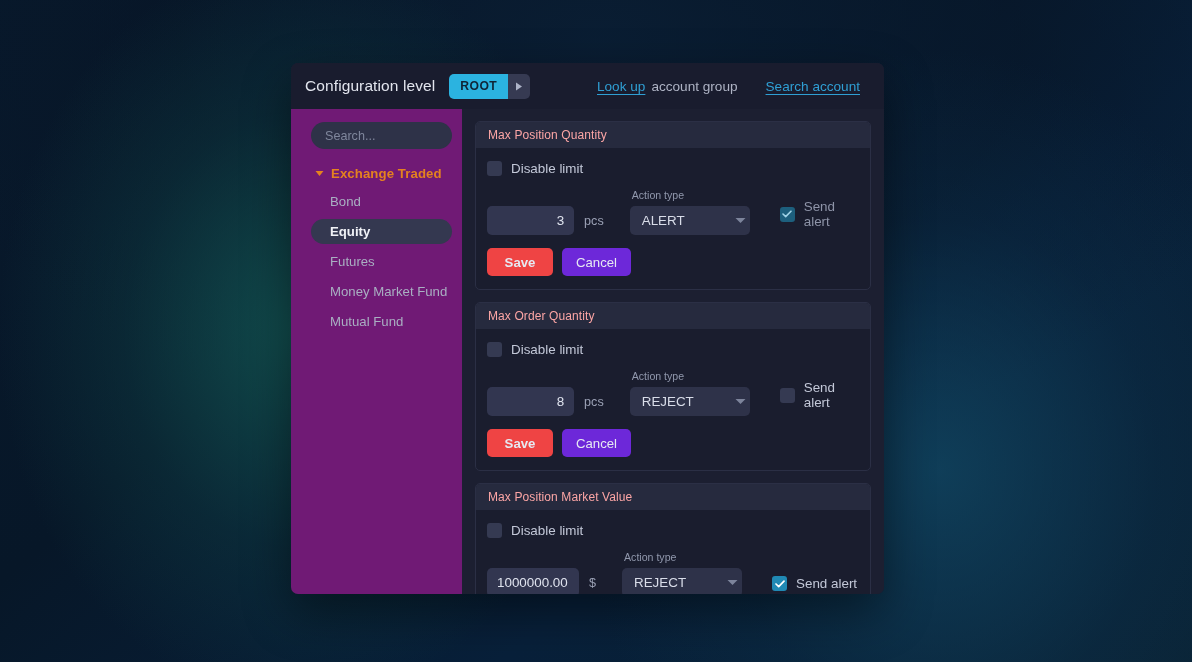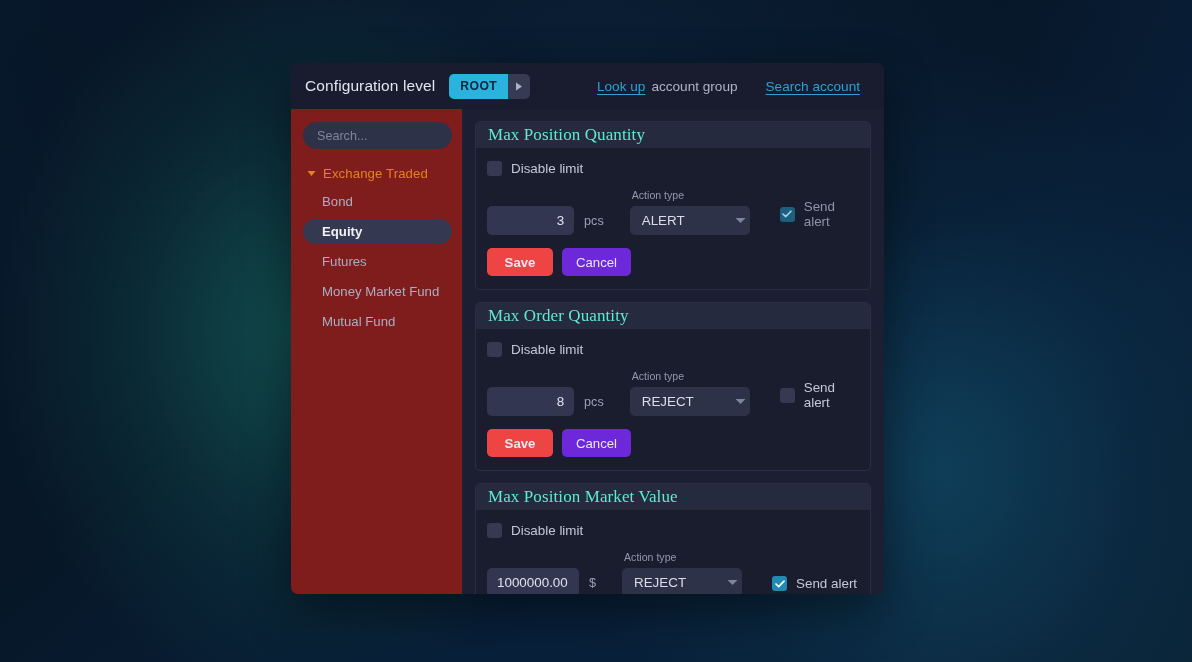--- a/index.html
+++ b/index.html
@@ -112,22 +112,22 @@
   
   #window-body {
     flex: 1 1 auto;
     display: flex;
     min-height: 0;
   }
 
   
   #sidebar {
     flex: 0 0 171px;
-    background: #7f1d1d;
-    padding: 13px 10px 0 12px;
+    background: #701a75;
+    padding: 13px 10px 0 20px;
   }
 
   .search-box {
     height: 27px;
     border-radius: 14px;
     background: #2e3248;
     display: flex;
     align-items: center;
     padding: 0 14px;
     margin-bottom: 14px;
@@ -142,21 +142,21 @@
     display: flex;
     align-items: center;
     gap: 7px;
     padding: 3px 0 3px 4px;
     cursor: pointer;
   }
   .caret svg { display: block; }
   .tree-group-header .label {
     color: #e4821f;
     font-size: 13.2px;
-    font-weight: normal;
+    font-weight: bold;
     letter-spacing: 0.1px;
   }
 
   .tree-item {
     height: 25px;
     display: flex;
     align-items: center;
     padding-left: 19px;
     margin-top: 5px;
     border-radius: 13px;
@@ -187,24 +187,23 @@
   }
 
   .card-header {
     background: #262a3e;
     height: 26px;
     display: flex;
     align-items: center;
     padding: 0 12px;
   }
   .card-header span {
-    font-size: 17px;
-    color: #5eead4;
+    font-size: 12px;
+    color: #fca5a5;
     letter-spacing: 0.1px;
-    font-family: Liberation Serif, serif;
   }
 
   .card-body {
     padding: 13px 11px 13px 11px;
   }
 
   
   .cb-row {
     display: flex;
     align-items: center;

